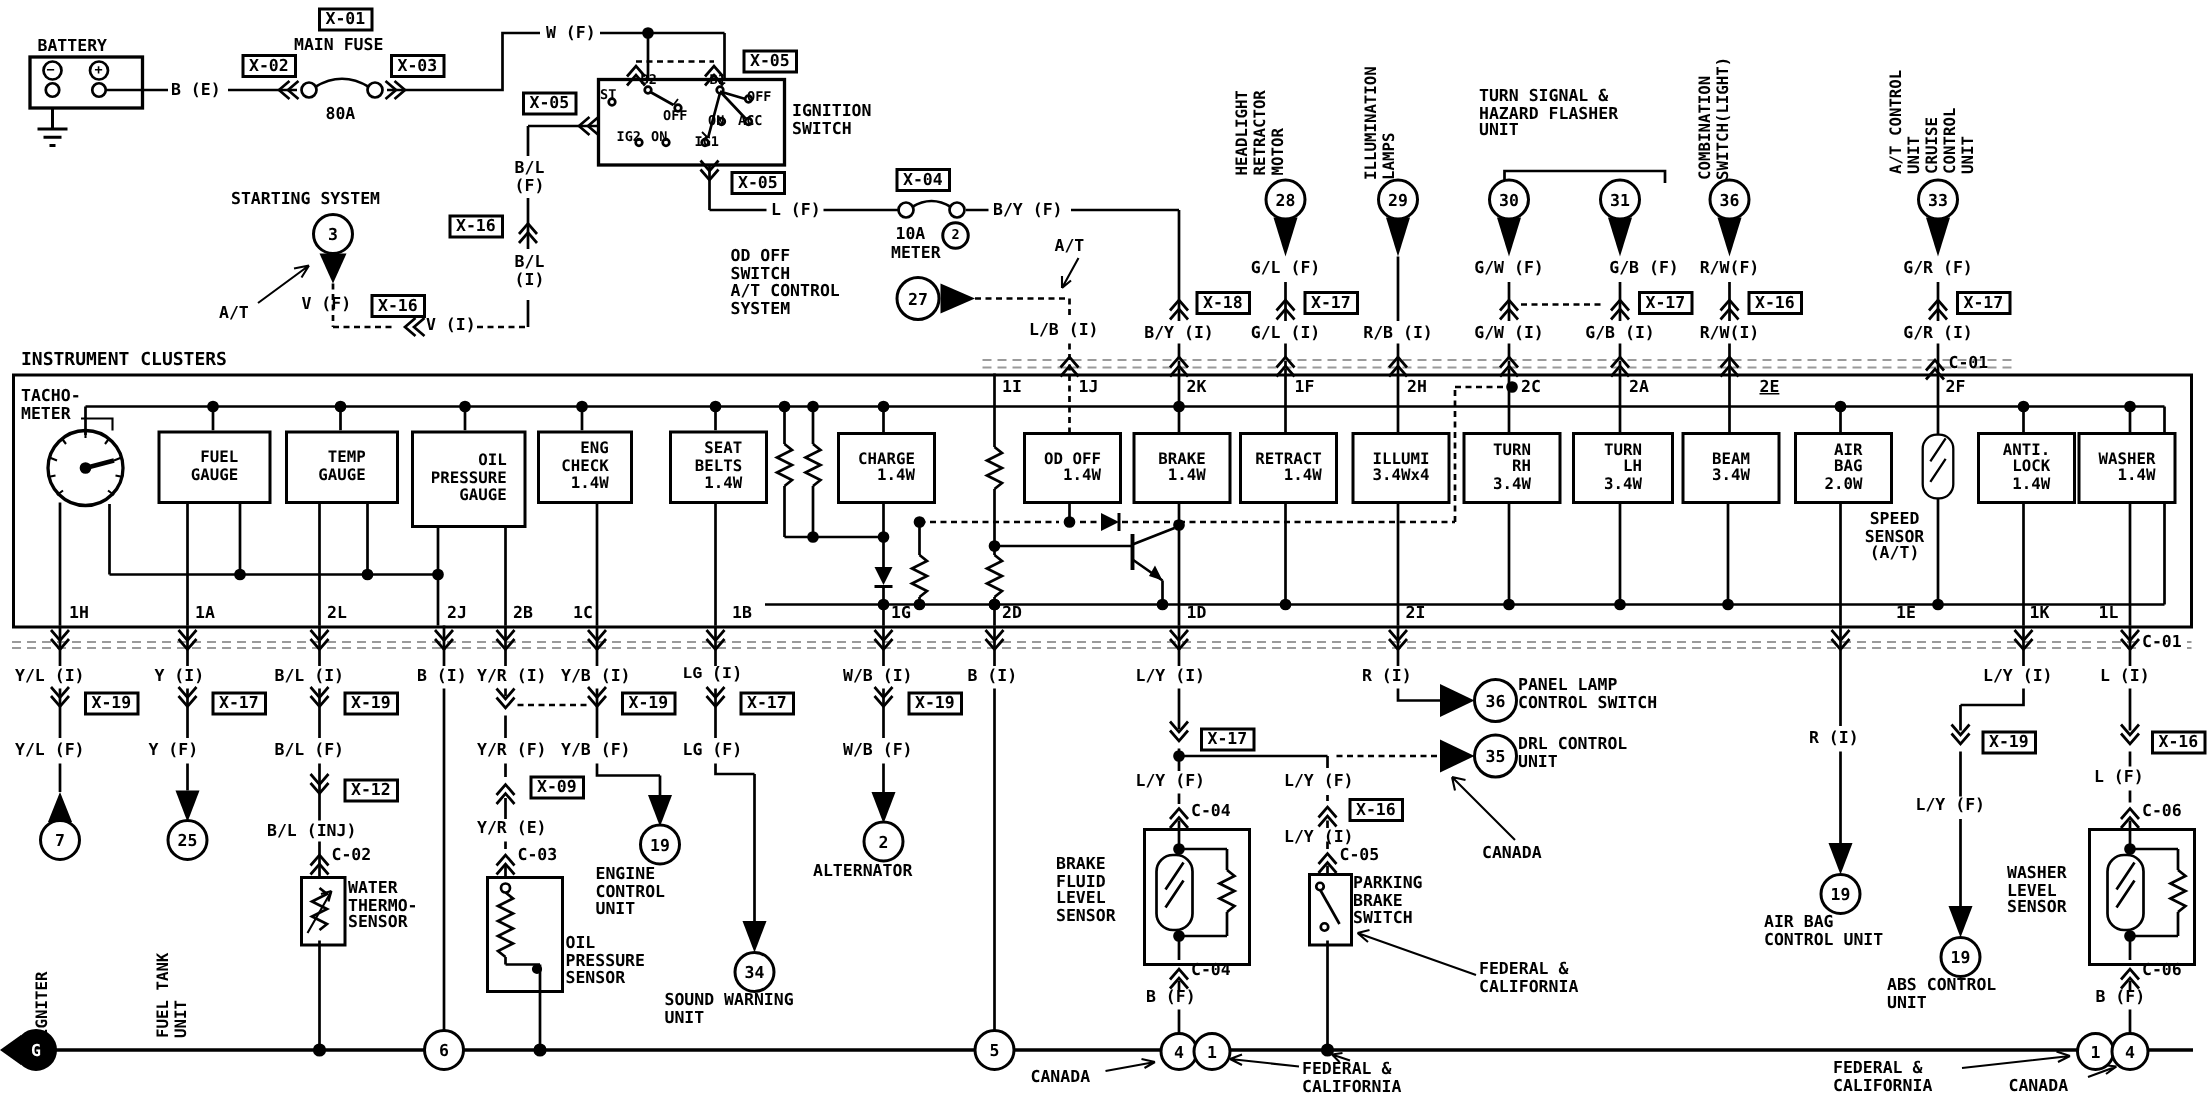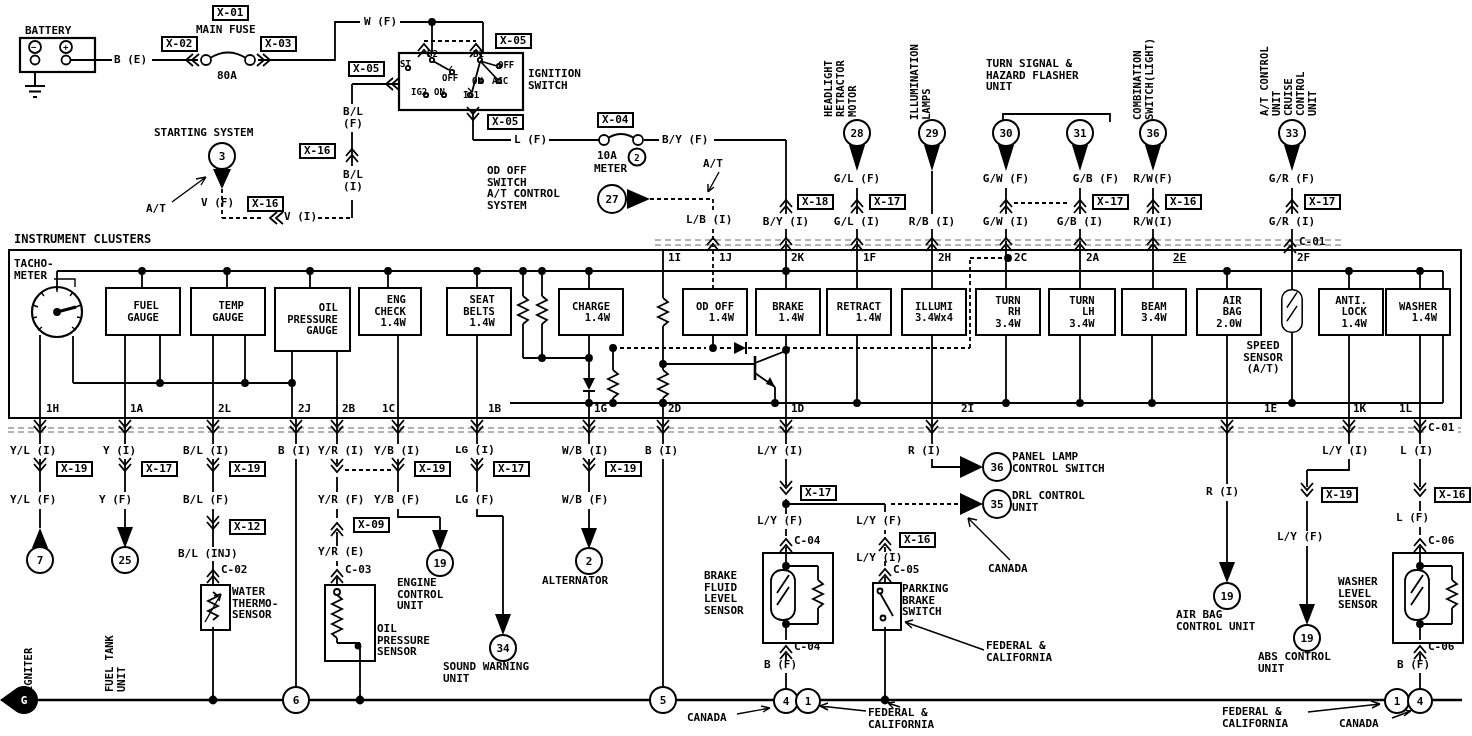--- a/index.html
+++ b/index.html
@@ -513,21 +513,21 @@
 <div class="lbl" style="left:46px;top:403px;">1H</div>
 <div class="lbl" style="left:130px;top:403px;">1A</div>
 <div class="lbl" style="left:218px;top:403px;">2L</div>
 <div class="lbl" style="left:298px;top:403px;">2J</div>
 <div class="lbl" style="left:342px;top:403px;">2B</div>
 <div class="lbl" style="left:382px;top:403px;">1C</div>
 <div class="lbl" style="left:460px;top:403px;margin-left:28px;">1B</div>
 <div class="lbl" style="left:594px;top:403px;">1G</div>
 <div class="lbl" style="left:668px;top:403px;">2D</div>
 <div class="lbl" style="left:791px;top:403px;">1D</div>
-<div class="lbl" style="left:937px;top:403px;margin-left:24px;">2I</div>
+<div class="lbl" style="left:937px;top:403px;">2I</div>
 <div class="lbl" style="left:1232px;top:403px;margin-left:32px;">1E</div>
 <div class="lbl" style="left:1353px;top:403px;">1K</div>
 <div class="lbl" style="left:1399px;top:403px;">1L</div>
 <div class="lbl" style="left:1428px;top:422px;background:#fff;">C-01</div>
 
 <div class="lbl" style="left:10px;top:445px;">Y/L (I)</div>
 <div class="xbox" style="left:56px;top:461px;">X-19</div>
 <div class="lbl" style="left:10px;top:494px;">Y/L (F)</div>
 <div class="num n24" style="left:40px;top:560px;">7</div>
 <div class="lbl" style="left:103px;top:445px;">Y (I)</div>

